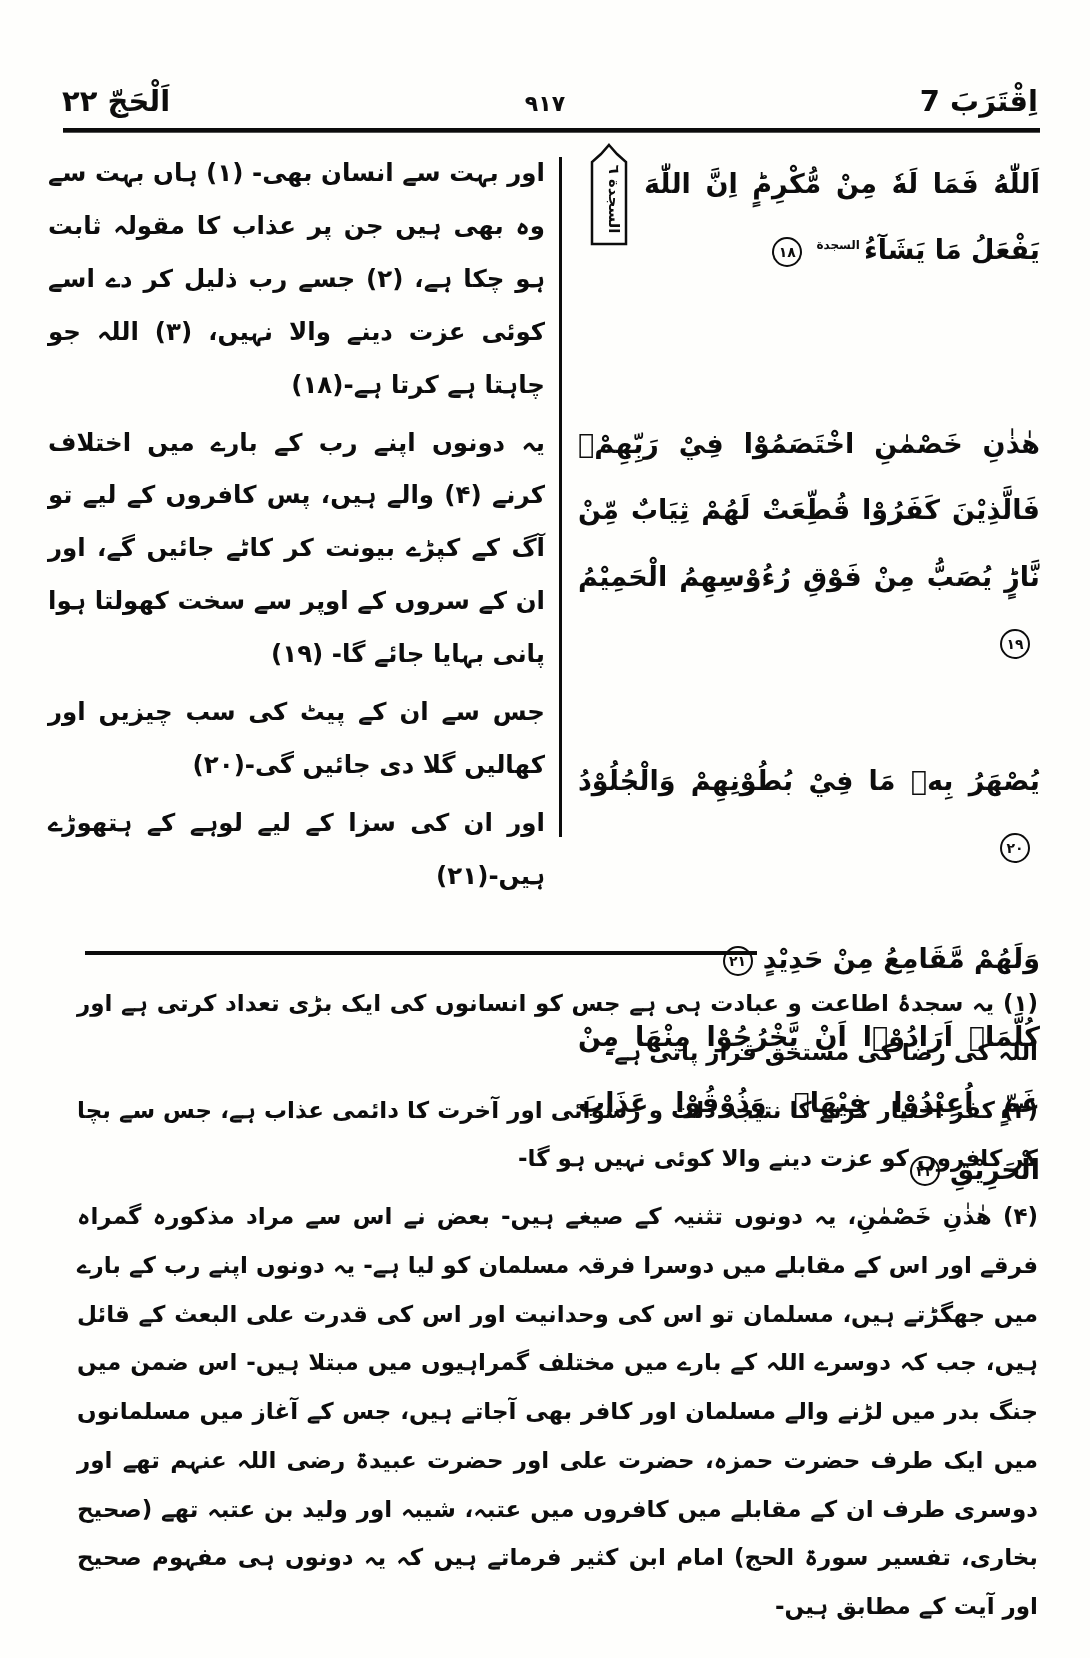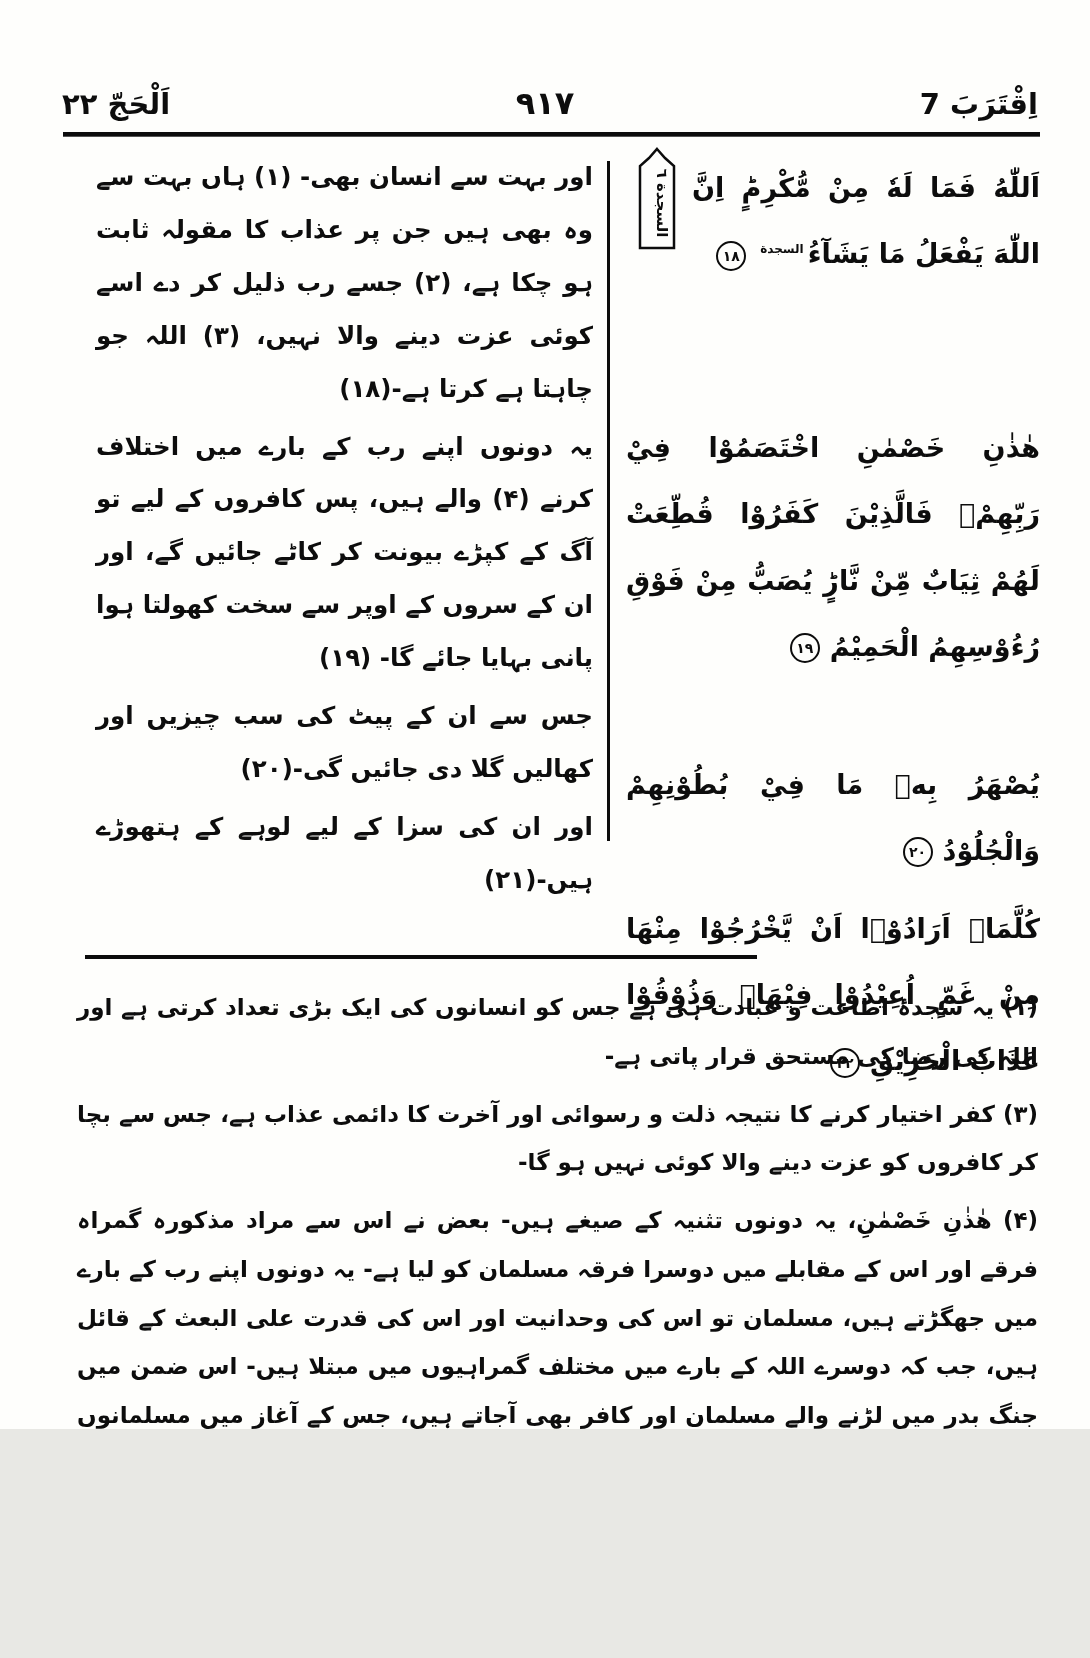--- a/index.html
+++ b/index.html
@@ -2,48 +2,48 @@
 <html lang="ur"><head>
 <meta charset="utf-8">
 <style>
   * { margin: 0; padding: 0; box-sizing: border-box; }
   html, body { background: #e8e8e4; }
   body { font-family: "DejaVu Sans", sans-serif; color: #0d0d0d; }
 
   .page {
     position: relative;
     width: 1090px;
-    height: 1429px;
+    height: 1658px;
     background: #fefefc;
     margin: 0 auto;
     overflow: hidden;
   }
 
   
   .header {
     display: flex;
     justify-content: space-between;
     align-items: baseline;
     padding: 84px 52px 0 62px;
     font-weight: bold;
     font-size: 29px;
     direction: ltr;
   }
-  .header .page-num { font-size: 32px; letter-spacing: 2px; }
+  .header .page-num { font-size: 22px; letter-spacing: 2px; }
   .header-rule {
     margin: 10px 50px 0 63px;
     height: 5px;
     border-top: 4px solid #0c0c0c;
     border-bottom: 1px solid #555;
   }
 
   
   .main {
     display: flex;
-    margin: 10px 50px 0 96px;
+    margin: 10px 50px 0 48px;
     height: 712px;
   }
   .col-urdu {
     width: 497px;
     direction: rtl;
     text-align: justify;
     font-size: 24.5px;
     font-weight: bold;
     line-height: 2.16;
     padding-top: 4px;
@@ -145,20 +145,21 @@
           <text x="25" y="56" transform="rotate(90 25 56)" text-anchor="middle" font-size="15" font-weight="bold" fill="#0c0c0c">السجدة ٦</text>
         </svg>
       </div>
 
       <p class="verse verse-1"><span>اَللّٰهُ فَمَا لَهٗ مِنْ مُّكْرِمٍؕ اِنَّ اللّٰهَ يَفْعَلُ مَا يَشَآءُ</span><sup class="sajdah-note">السجدة</sup><span class="ayah-num">۱۸</span></p>
 
       <p class="verse verse-2"><span>هٰذٰنِ خَصْمٰنِ اخْتَصَمُوْا فِيْ رَبِّهِمْۖ فَالَّذِيْنَ كَفَرُوْا قُطِّعَتْ لَهُمْ ثِيَابٌ مِّنْ نَّارٍؕ يُصَبُّ مِنْ فَوْقِ رُءُوْسِهِمُ الْحَمِيْمُ</span><span class="ayah-num">۱۹</span></p>
 
       <p class="verse verse-3"><span>يُصْهَرُ بِهٖ مَا فِيْ بُطُوْنِهِمْ وَالْجُلُوْدُ</span><span class="ayah-num">۲۰</span></p>
 
+      <p class="verse verse-4"><span>وَلَهُمْ مَّقَامِعُ مِنْ حَدِيْدٍ</span><span class="ayah-num">۲۱</span></p>
 
       <p class="verse verse-5"><span>كُلَّمَاۤ اَرَادُوْۤا اَنْ يَّخْرُجُوْا مِنْهَا مِنْ غَمٍّ اُعِيْدُوْا فِيْهَاۗ وَذُوْقُوْا عَذَابَ الْحَرِيْقِ</span><span class="ayah-num">۲۲</span></p>
 
     </div>
   </div>
 
   <div class="footnote-rule"></div>
   <div class="footnotes">
     <p>(۱) یہ سجدۂ اطاعت و عبادت ہی ہے جس کو انسانوں کی ایک بڑی تعداد کرتی ہے اور اللہ کی رضا کی مستحق قرار پاتی ہے-</p>
     <p>(۳) کفر اختیار کرنے کا نتیجہ ذلت و رسوائی اور آخرت کا دائمی عذاب ہے، جس سے بچا کر کافروں کو عزت دینے والا کوئی نہیں ہو گا-</p>

